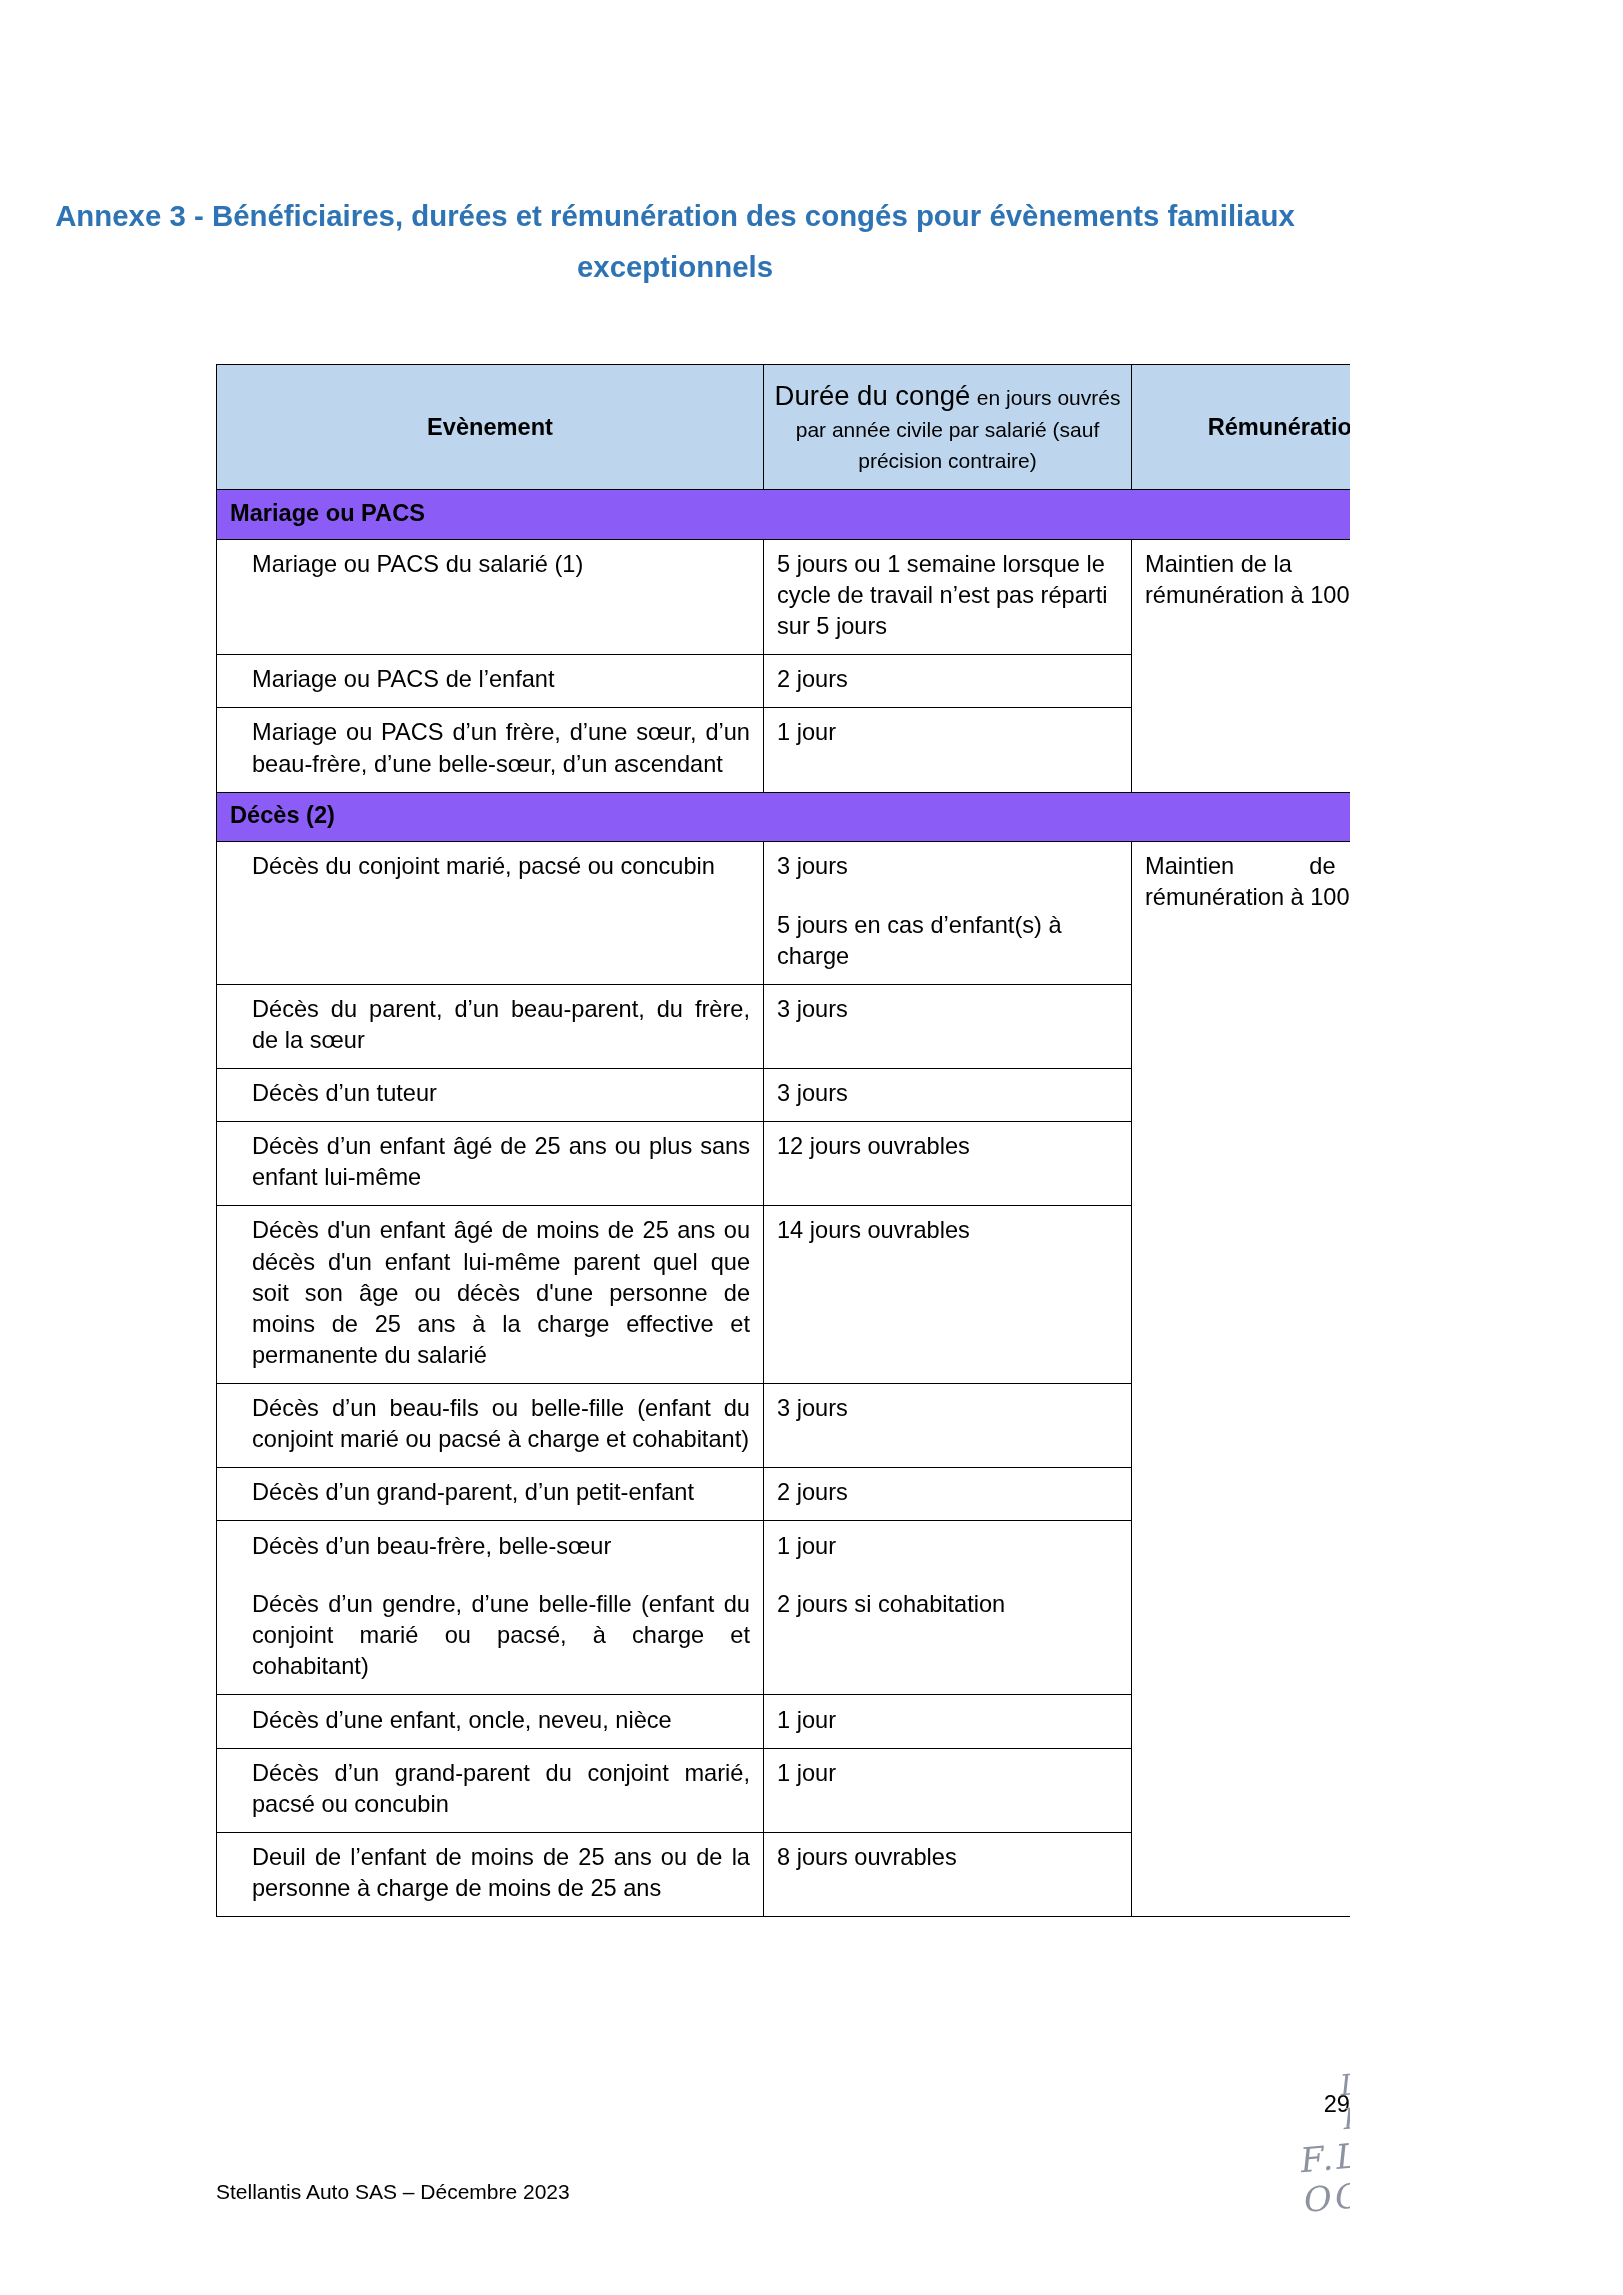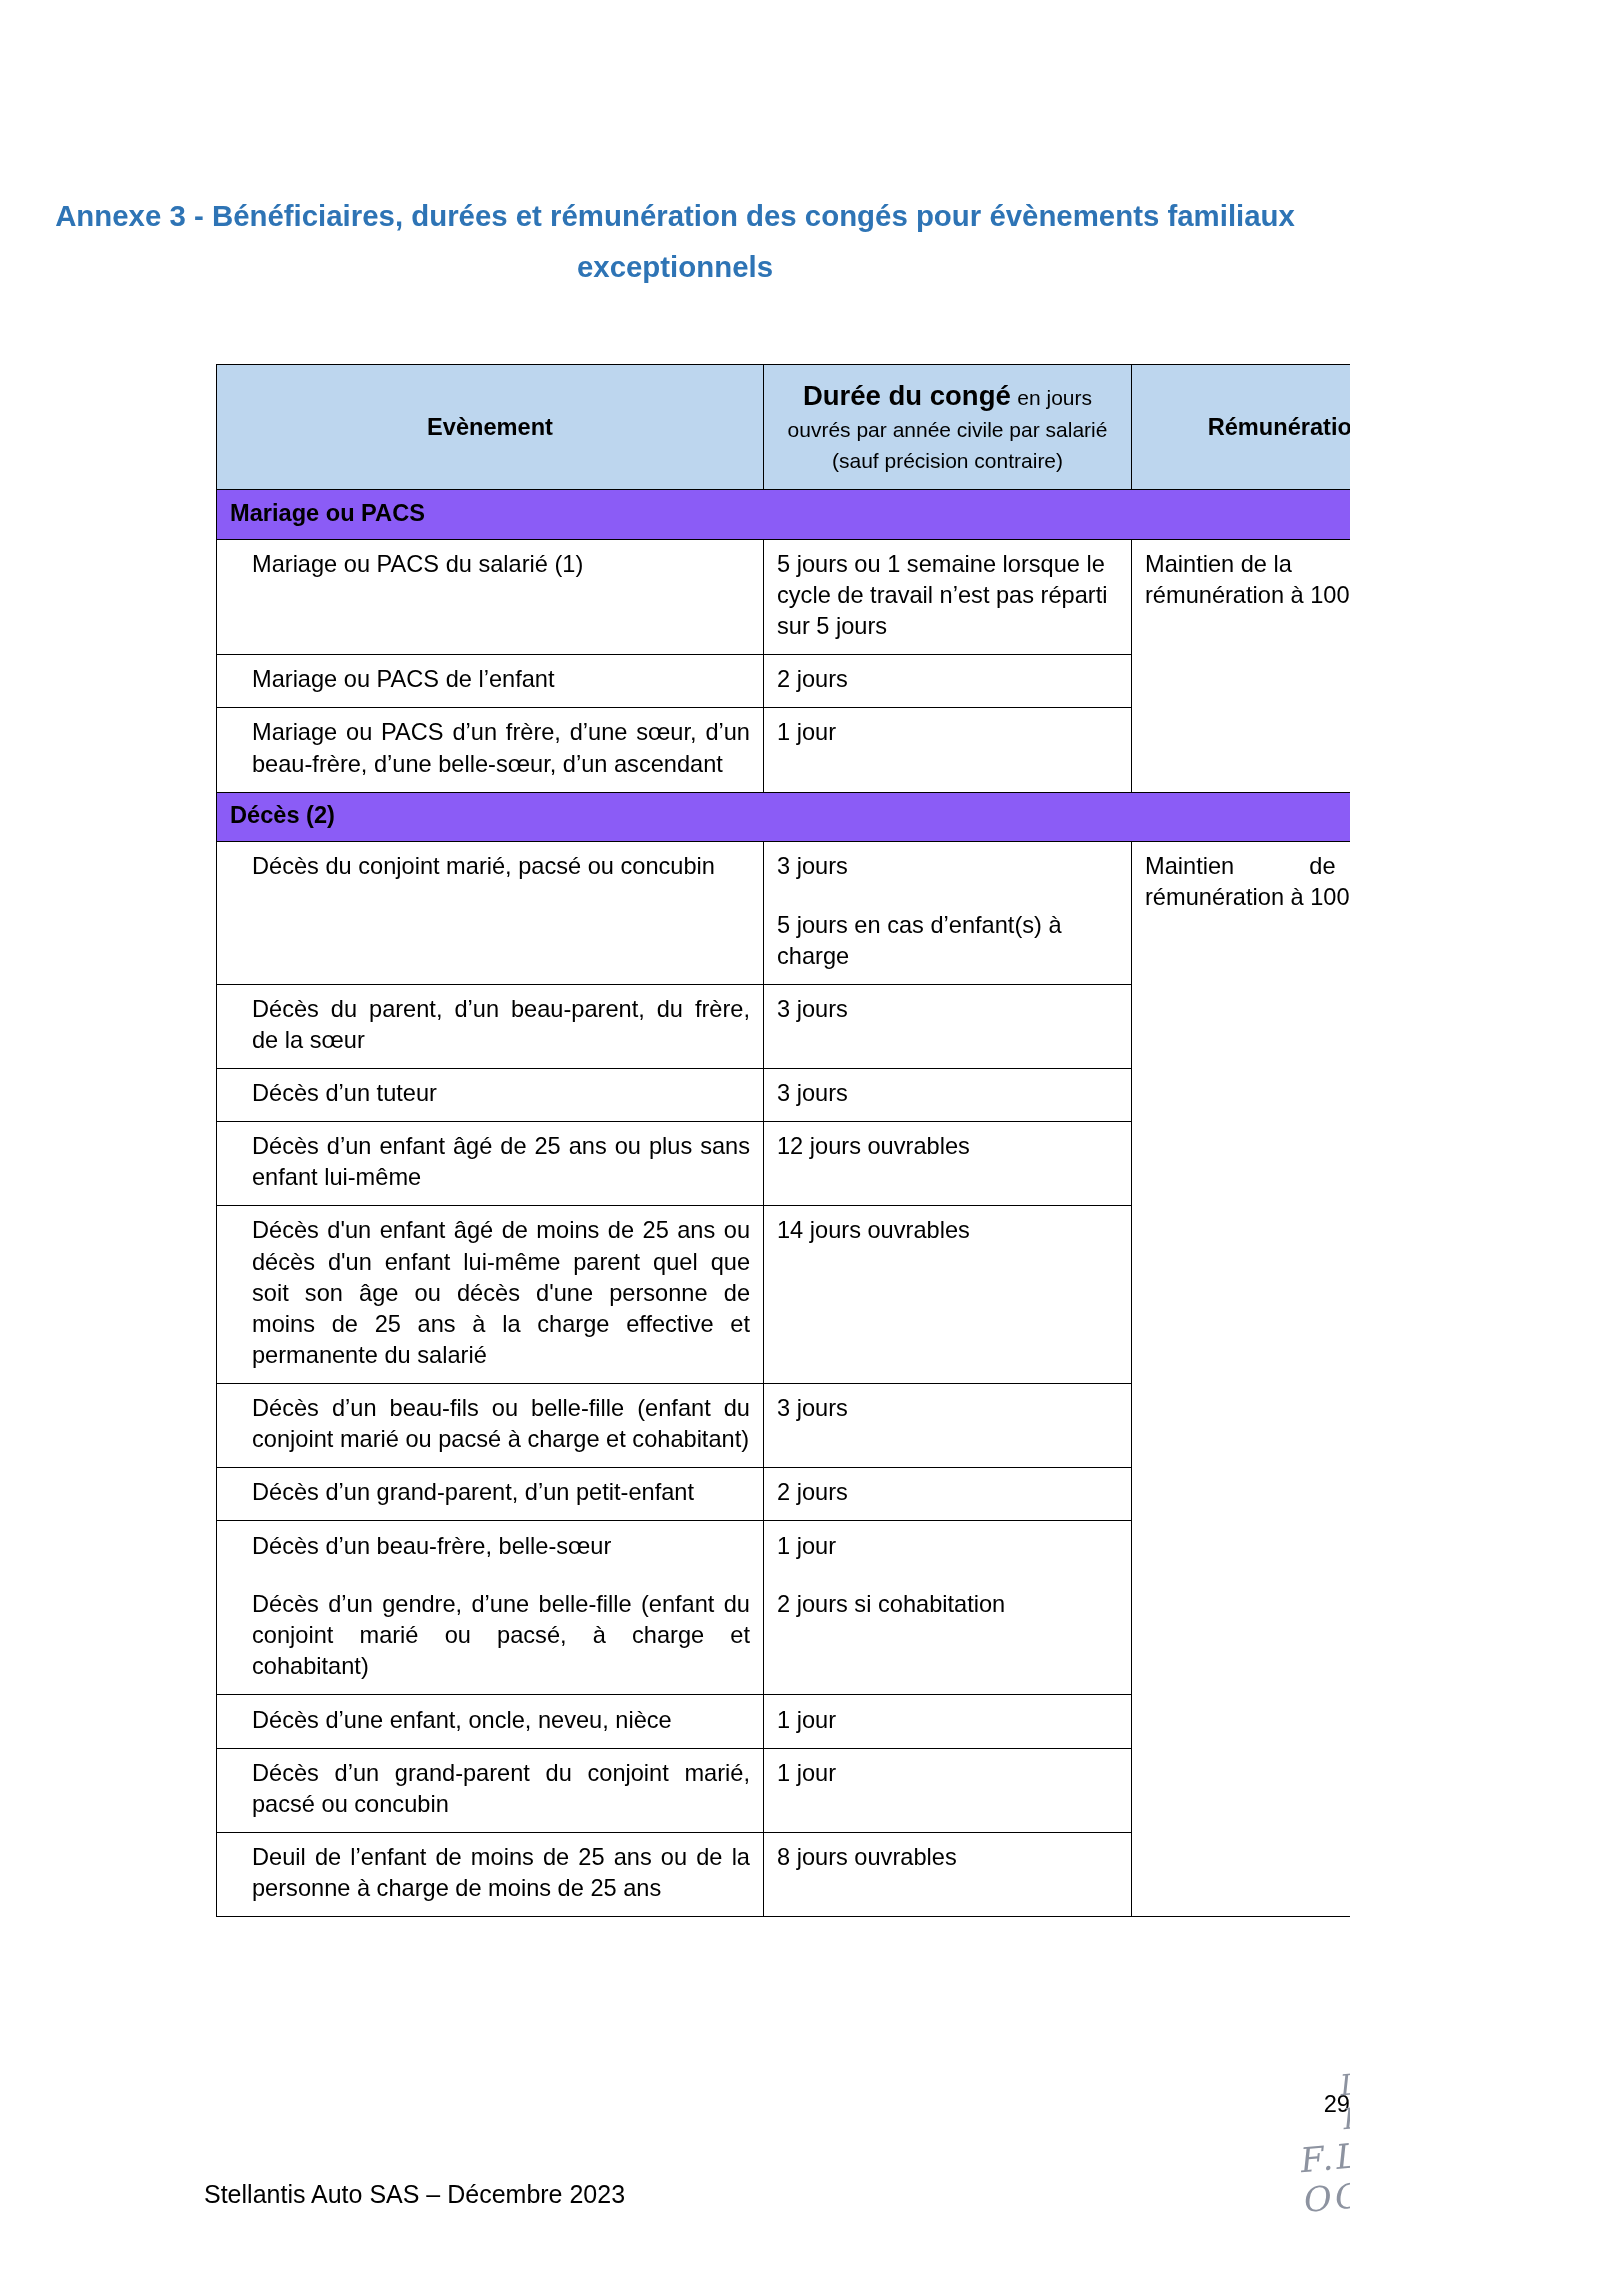--- a/index.html
+++ b/index.html
@@ -41,21 +41,21 @@
   col.c-dur   { width: 368px; }
   col.c-remu  { width: 311px; }
 
   .doc-table thead th {
     background: #BDD6EE;
     text-align: center;
     vertical-align: middle;
     padding: 13px 10.5px;
   }
   .th-event, .th-remu { font-weight: bold; font-size: 25px; }
-  .dur-title { font-weight: bold; font-size: 27.5px; }
+  .dur-title { font-weight: normal; font-size: 27.5px; }
   .dur-note  { font-weight: normal; font-size: 21px; line-height: 1.35; }
 
   tr.section td {
     background: #8b5cf6;
     font-weight: bold;
     padding: 7.9px 13px 9.2px 13px;
   }
 
   td.event { text-align: justify; padding-left: 35px; }
   td p { margin: 0; }
@@ -69,22 +69,22 @@
     position: absolute;
     top: 2091px;
     left: 0;
     width: 100%;
     text-align: right;
     font-size: 23.6px;
   }
   .footer-text {
     position: absolute;
     top: 2180px;
-    left: 204px;
-    font-size: 25px;
+    left: 216px;
+    font-size: 21px;
   }
   .handwriting {
     position: absolute;
     top: 2068px;
     left: 1299px;
     color: #8D93A0;
     font-family: "DejaVu Serif", serif;
     font-style: italic;
     transform: rotate(-5deg);
   }

